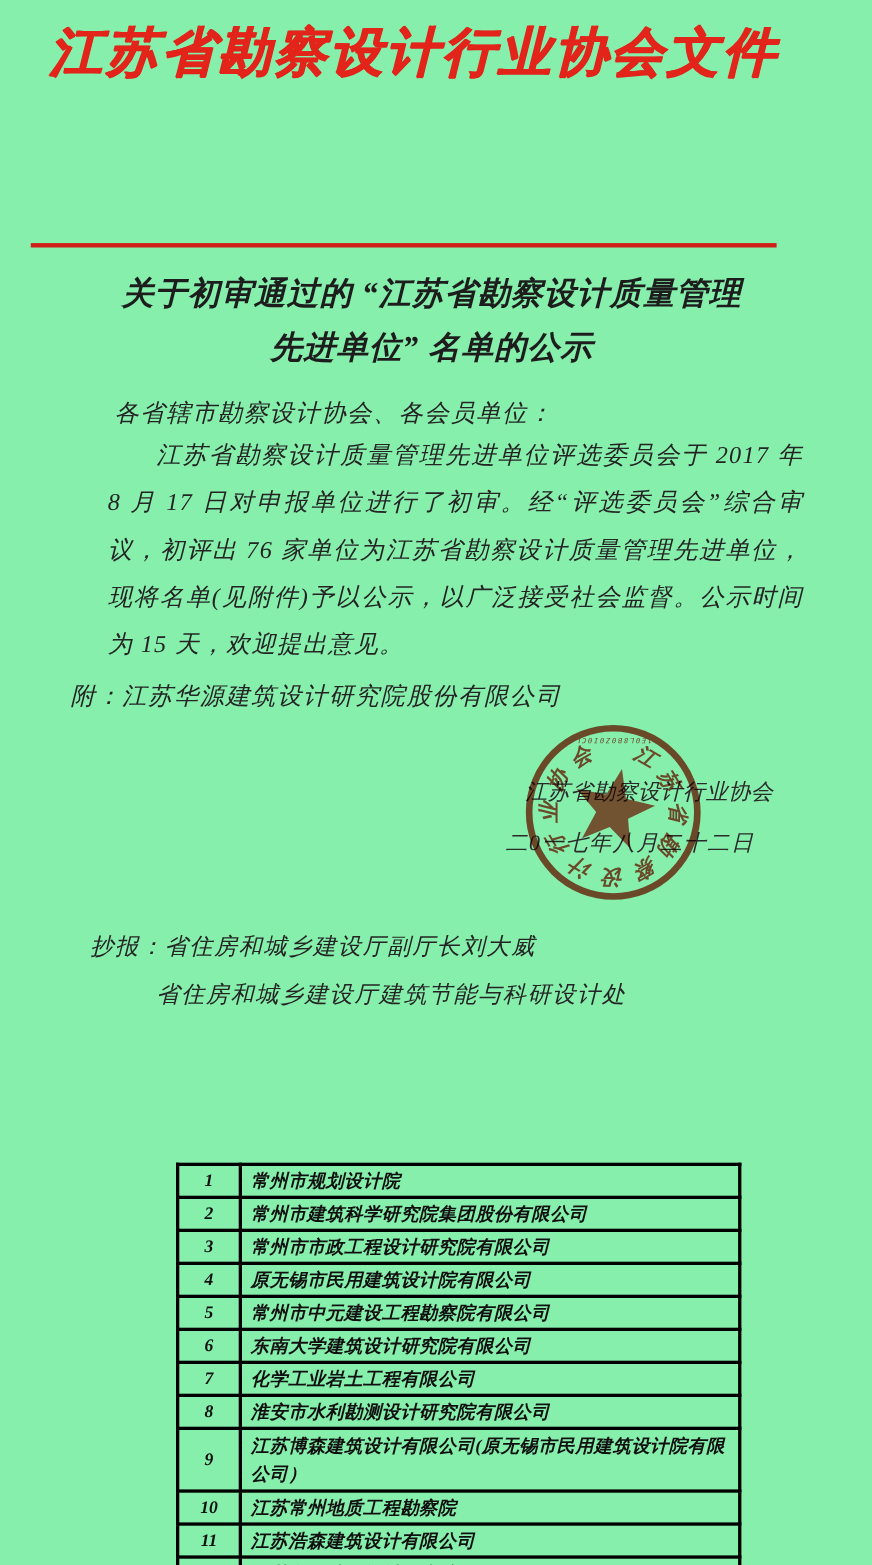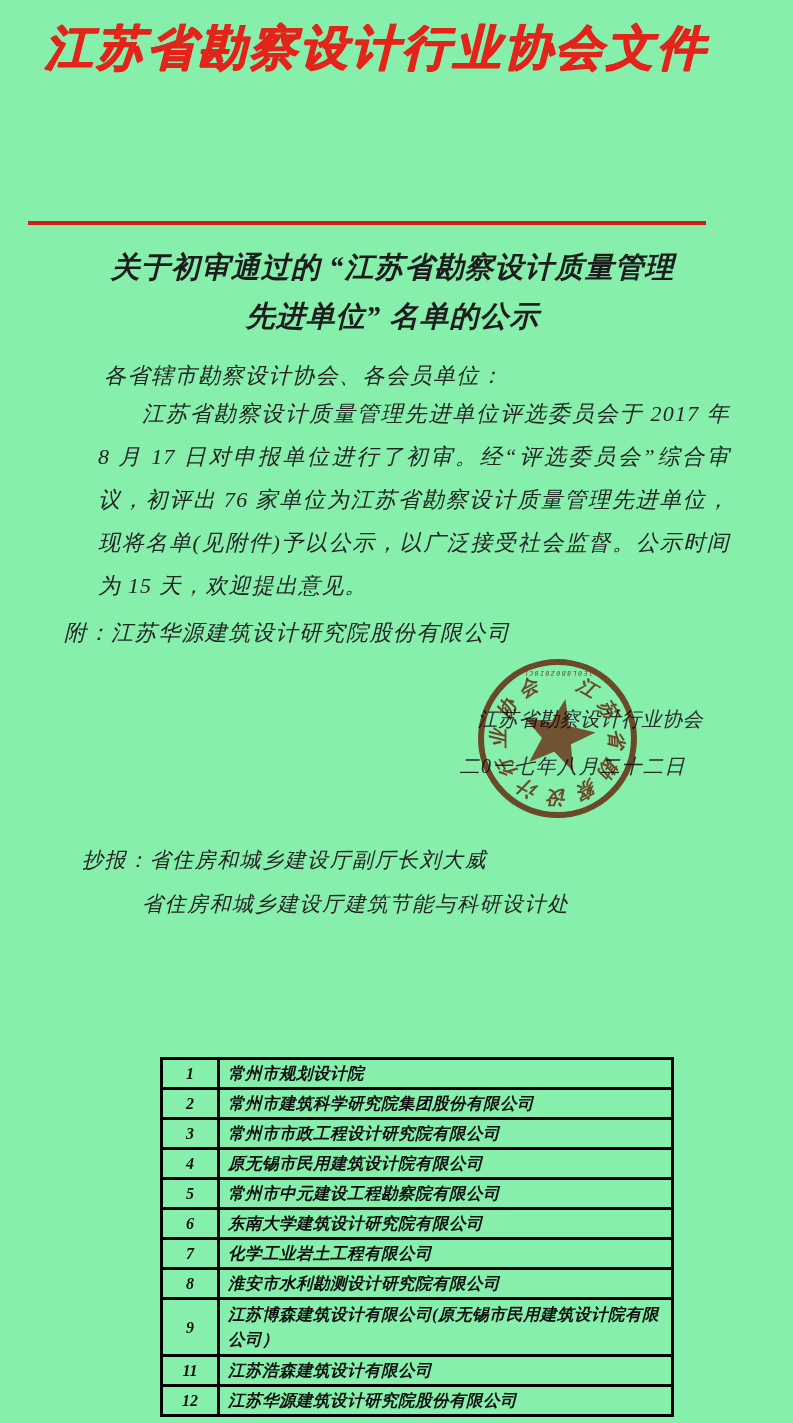--- a/index.html
+++ b/index.html
@@ -186,20 +186,24 @@
         </tr>
         <tr>
           <td class="no-cell">8</td>
           <td class="name-cell">淮安市水利勘测设计研究院有限公司</td>
         </tr>
         <tr class="tall">
           <td class="no-cell">9</td>
           <td class="name-cell">江苏博森建筑设计有限公司(原无锡市民用建筑设计院有限公司）</td>
         </tr>
         <tr>
+          <td class="no-cell">10</td>
+          <td class="name-cell">江苏常州地质工程勘察院</td>
+        </tr>
+        <tr>
           <td class="no-cell">11</td>
           <td class="name-cell">江苏浩森建筑设计有限公司</td>
         </tr>
         <tr>
           <td class="no-cell">12</td>
           <td class="name-cell">江苏华源建筑设计研究院股份有限公司</td>
         </tr>
       </tbody>
   </table>
 

